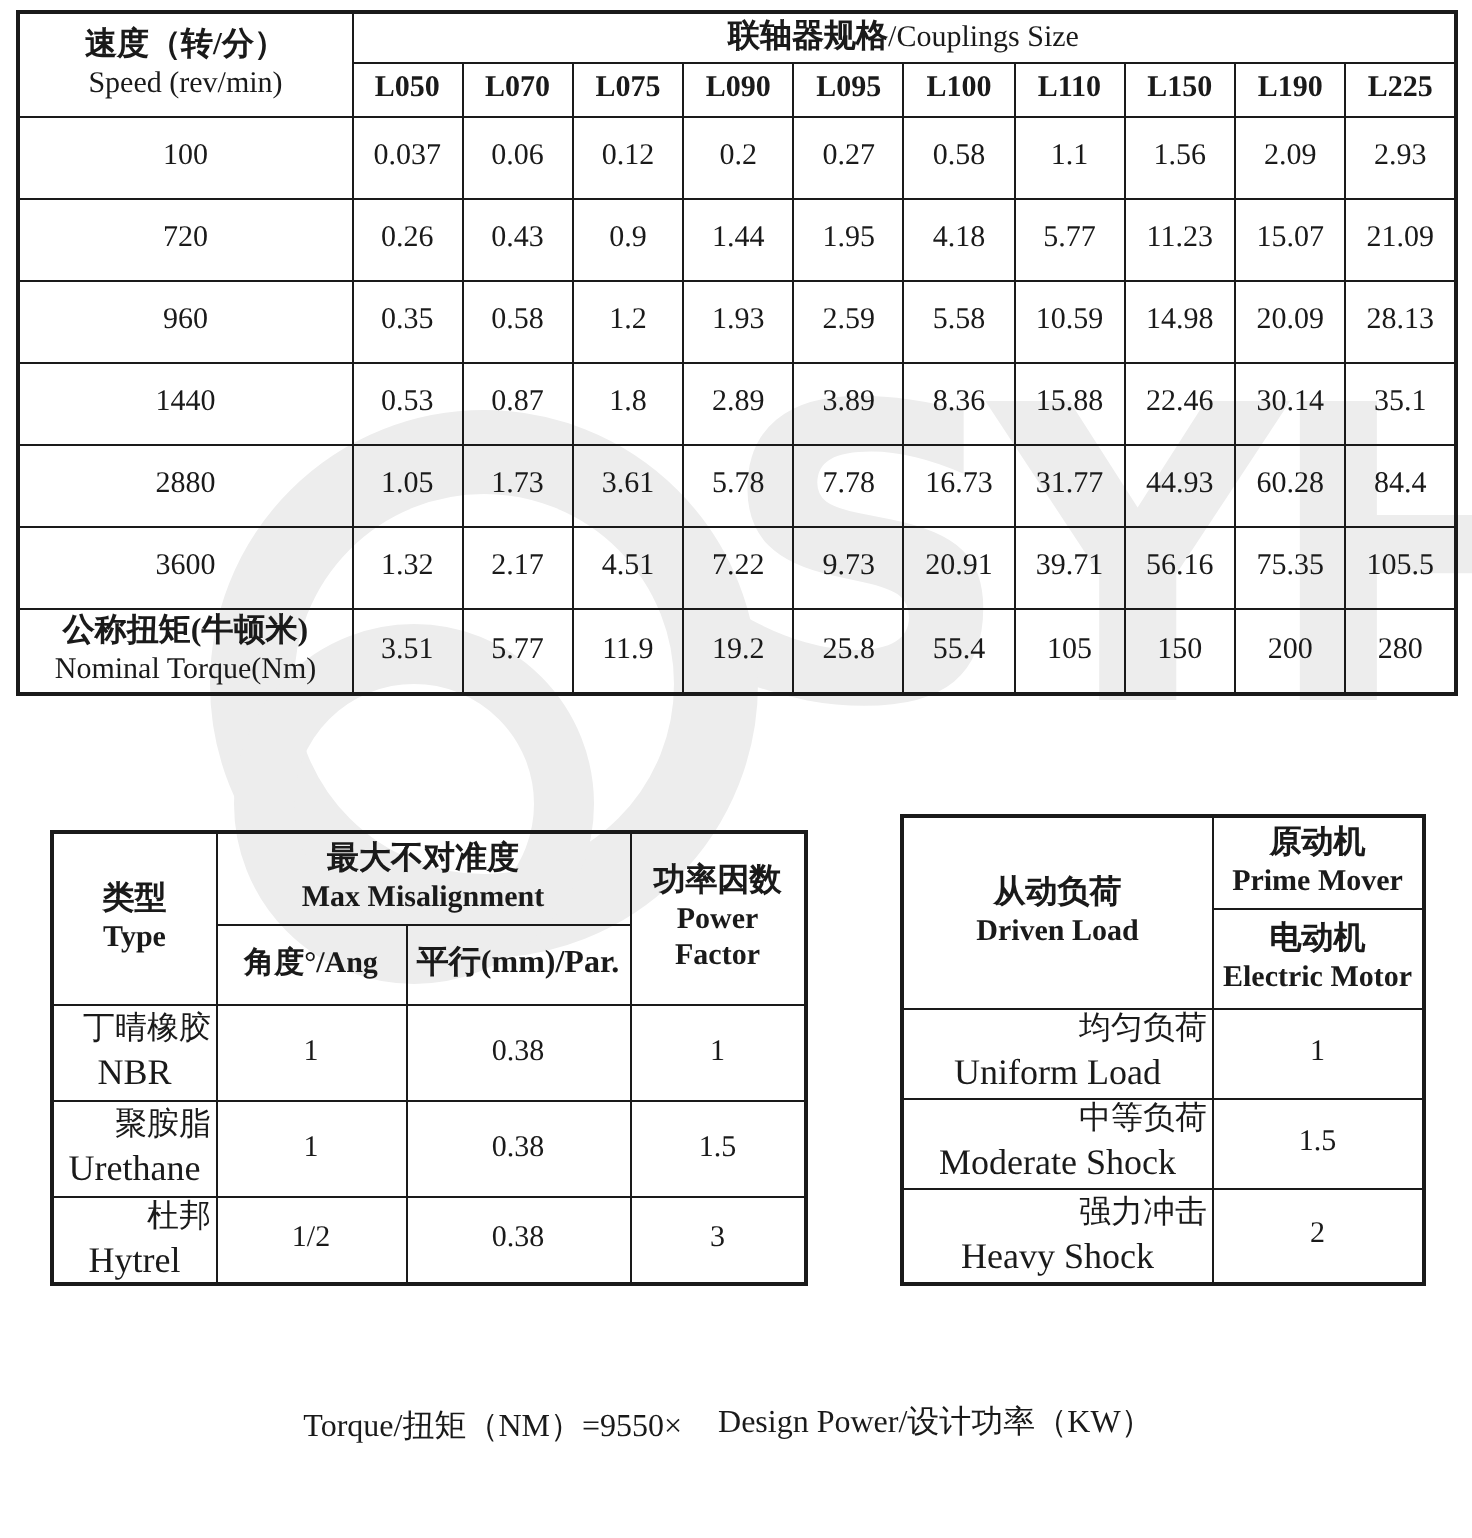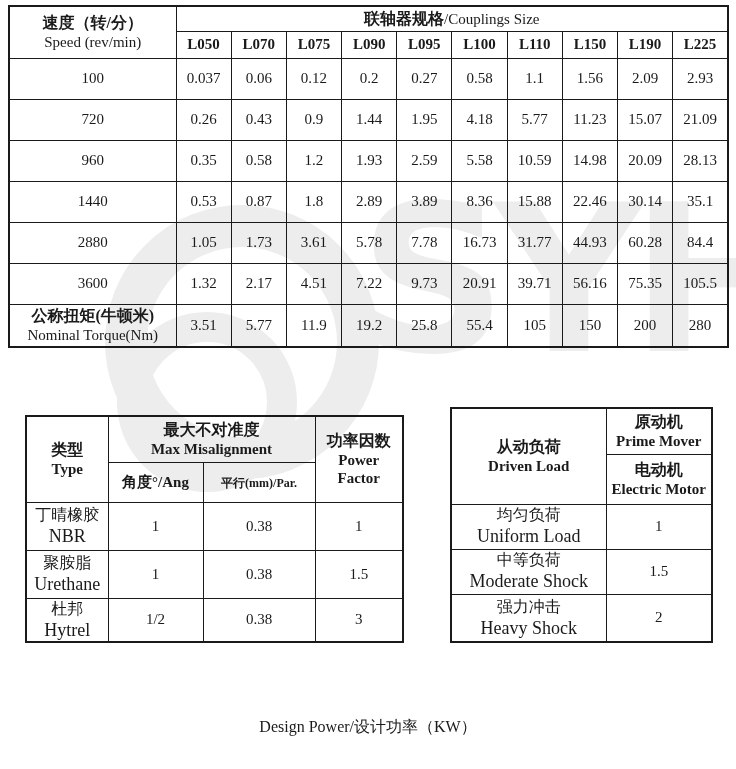--- a/index.html
+++ b/index.html
@@ -41,29 +41,29 @@
   .en{font-weight:normal;font-size:15px;}
   .plain{font-weight:normal;}
   
   #main-table{position:absolute;top:5px;left:8px;width:721px;z-index:1;}
   #main-table .hdr-col th{font-weight:bold;font-size:15px;}
   
   #mis-table{position:absolute;top:415px;left:25px;width:377px;z-index:1;}
   #load-table{position:absolute;top:407px;left:450px;width:261px;z-index:1;}
   #mis-table th .zh,#load-table th .zh{font-size:16px;}
   #mis-table th .en,#load-table th .en{font-weight:bold;}
-  .rowlabel .zh2{font-weight:normal;font-size:16px;}
+  .rowlabel .zh2{font-weight:normal;font-size:16px;text-align:right;}
   .rowlabel .en2{font-weight:normal;font-size:18px;}
   
   .formula{
     position:absolute;top:700px;left:0;width:736px;z-index:1;
     display:flex;justify-content:center;align-items:center;gap:10px;
     font-size:16px;
   }
-  .fraction{display:inline-block;text-align:center;margin-top:16px;}
+  .fraction{display:inline-block;text-align:center;}
   .fraction .numer{padding:1px 8px 4px 8px;}
   .fraction .denom{border-top:1.5px solid #1a1a1a;padding:4px 8px 1px 8px;}
 </style>
 </head>
 <body>
 
 <div class="watermark">
   <div class="wm-ring">
     <div class="wm-ring-inner"></div>
   </div>
@@ -224,21 +224,21 @@
       <div class="zh">功率因数</div>
       <div class="en en-b">Power</div>
       <div class="en en-b">Factor</div>
     </th>
   </tr>
   <tr style="height:40px">
     <th>
       <span class="zh" style="font-size:15px">角度°/Ang</span>
     </th>
     <th>
-      <span class="zh" style="font-size:12px">平行(mm)/Par.</span>
+      <span class="zh" style="font-size:16px">平行(mm)/Par.</span>
     </th>
   </tr>
   <tr style="height:48px">
     <td class="rowlabel">
       <div class="zh2">丁晴橡胶</div>
       <div class="en2">NBR</div>
     </td>
     <td>1</td>
     <td>0.38</td>
     <td>1</td>
@@ -304,16 +304,17 @@
     <td class="rowlabel">
       <div class="zh2">强力冲击</div>
       <div class="en2">Heavy Shock</div>
     </td>
     <td>2</td>
   </tr>
 </tbody>
   </table>
 
 <div class="formula">
+  <span>Torque/扭矩（NM）=9550×</span>
   <span class="fraction">
     <div class="numer">Design Power/设计功率（KW）</div>
   </span>
 </div>
 
 </body></html>

